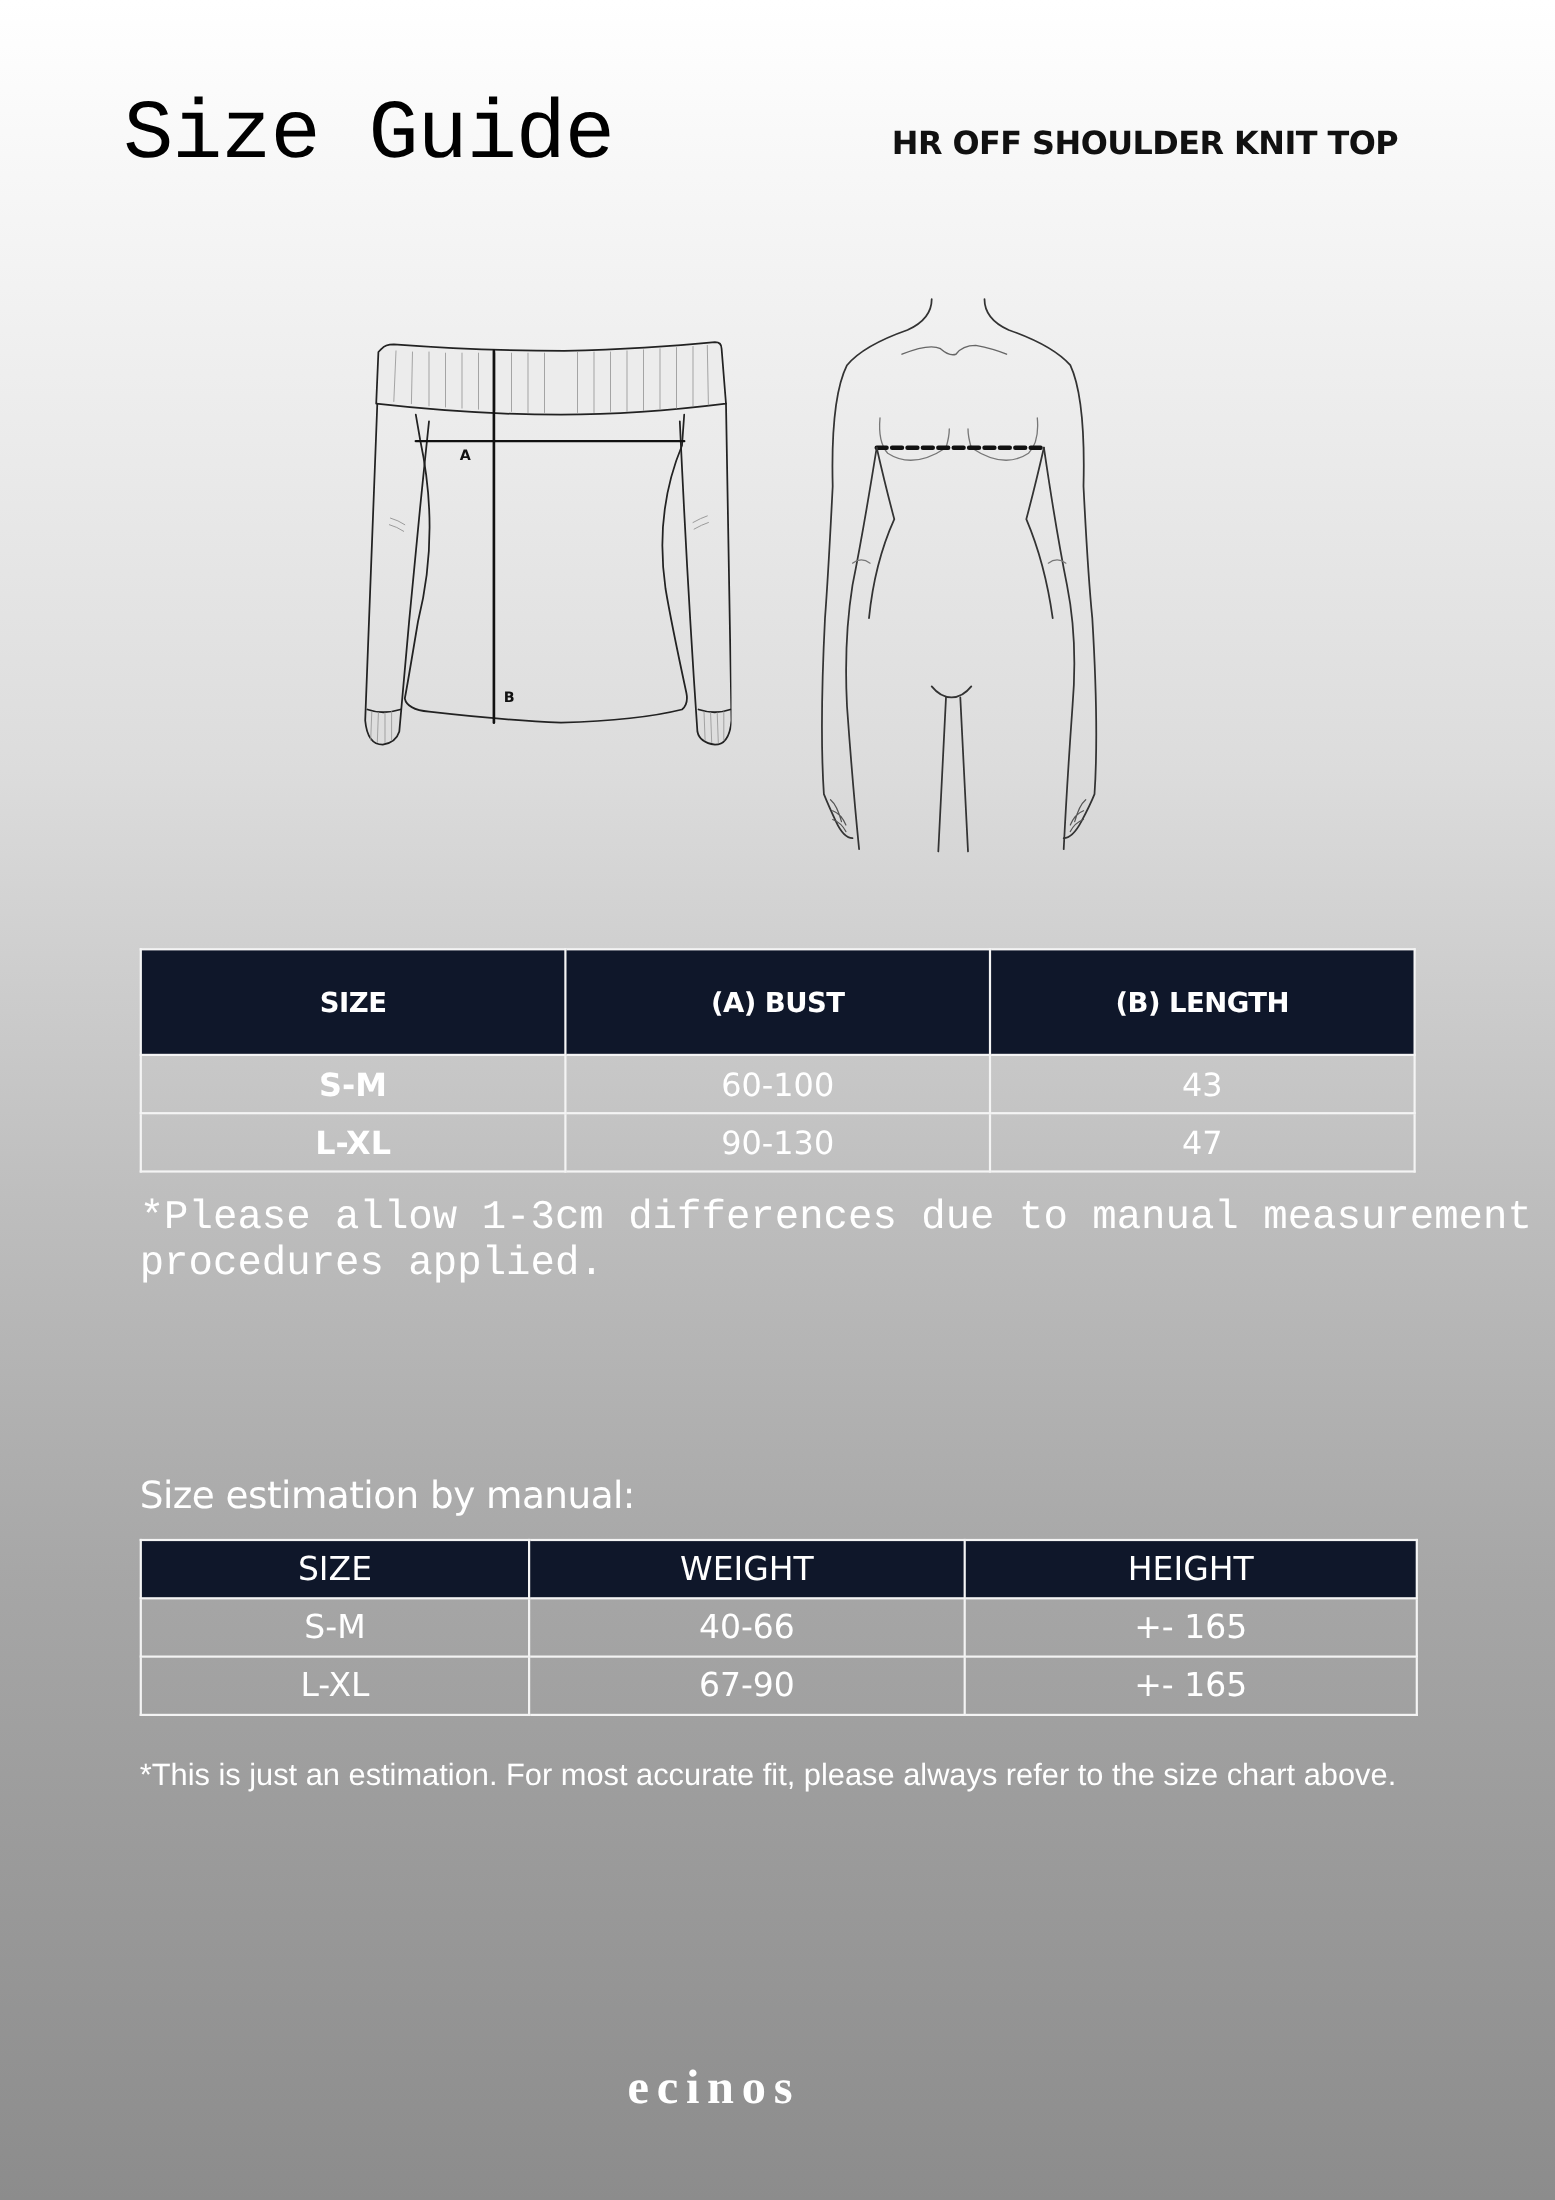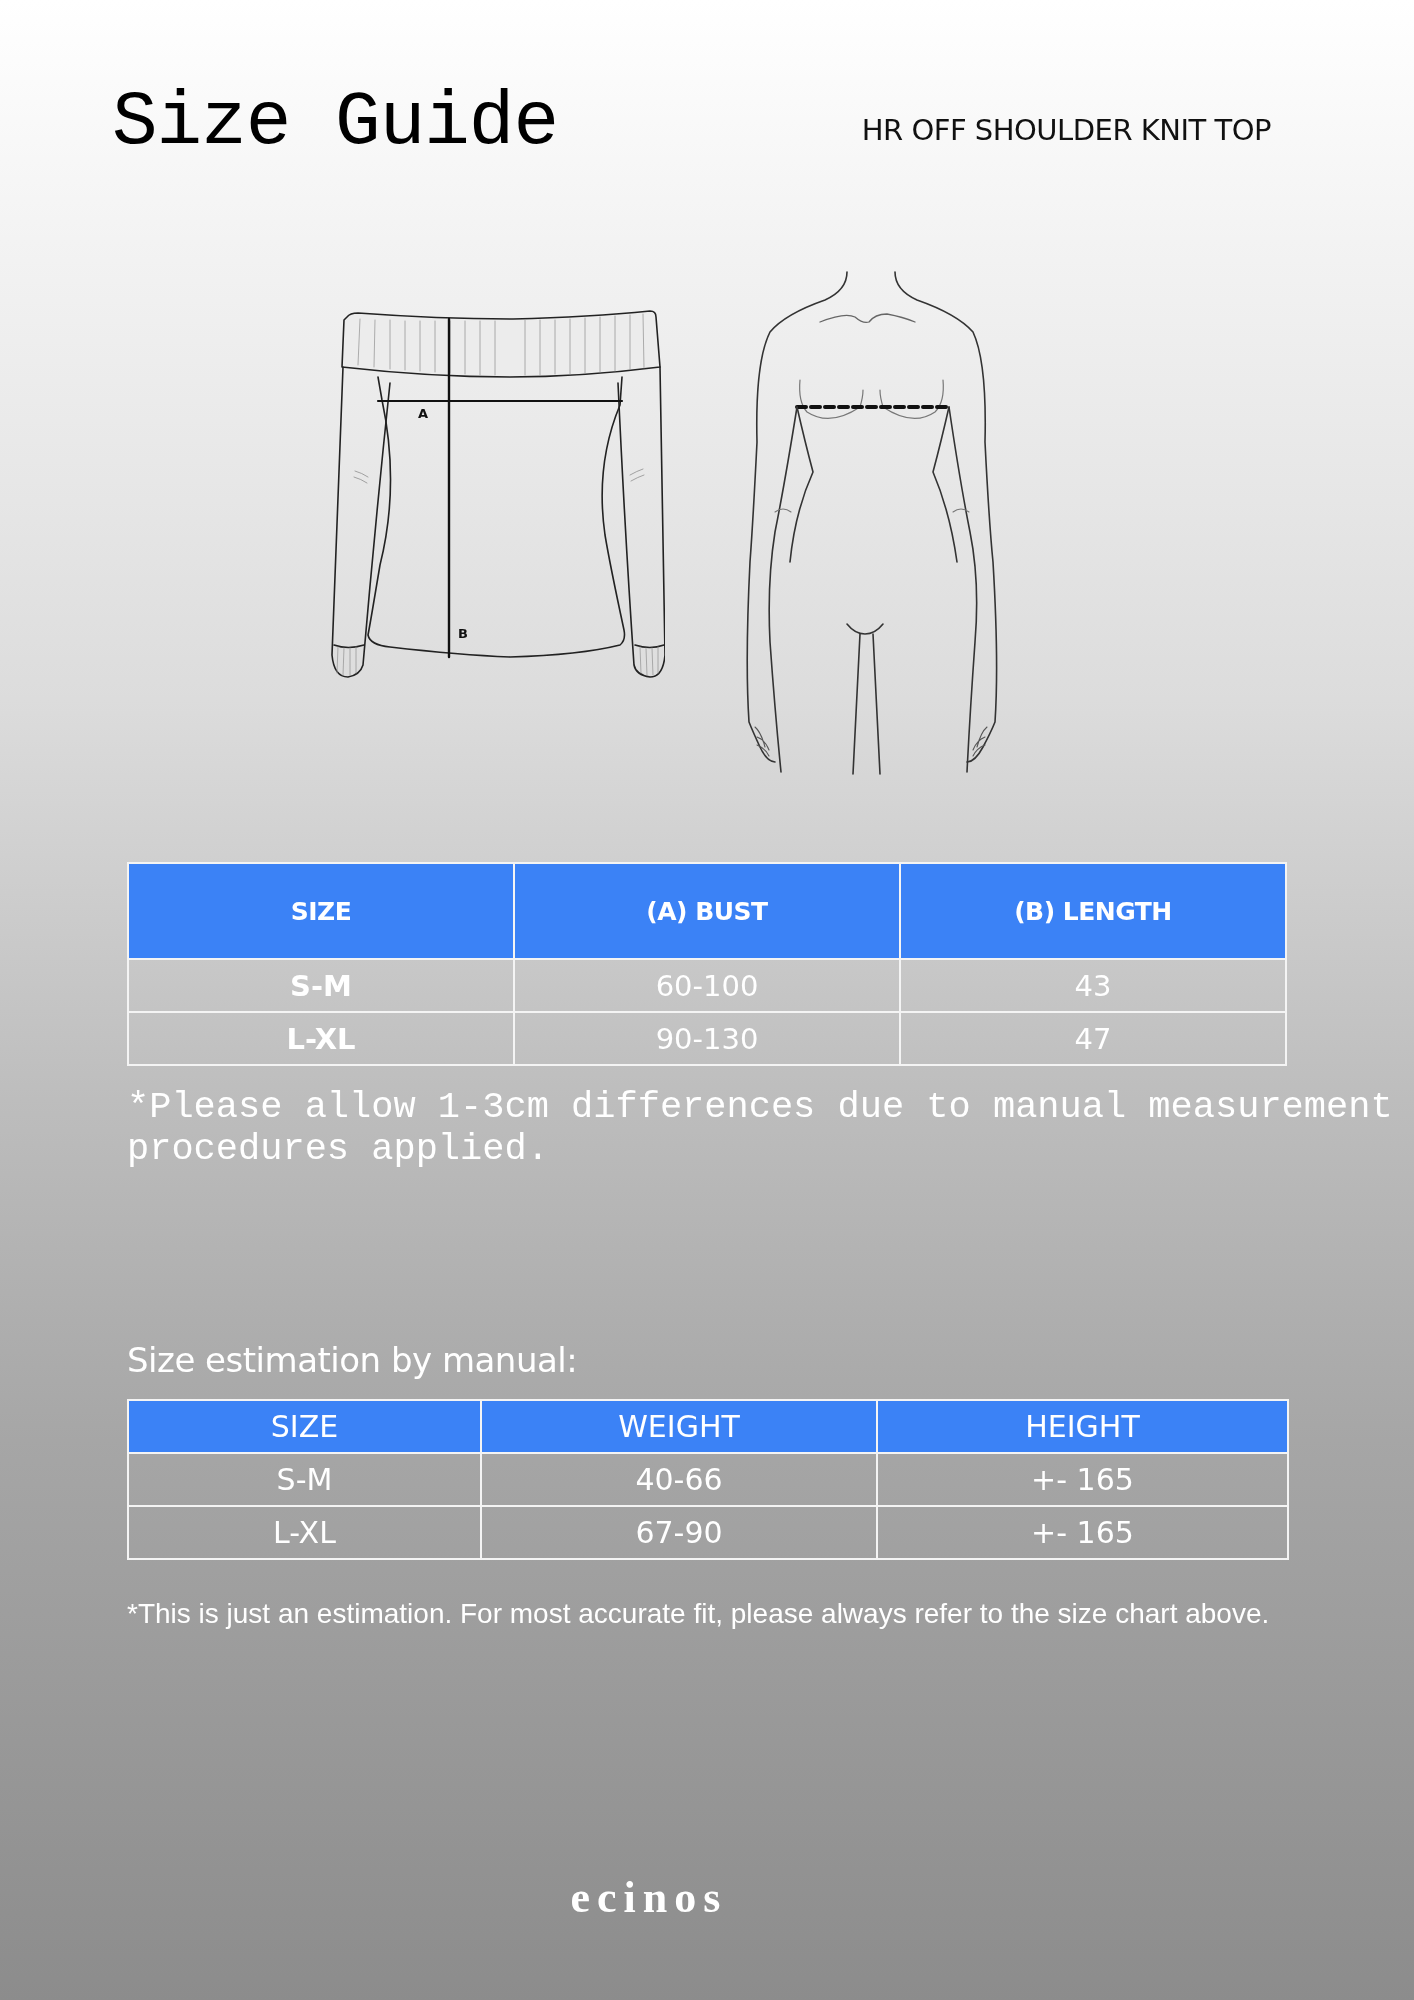--- a/index.html
+++ b/index.html
@@ -16,40 +16,40 @@
   .page-title {
     left: 112px; top: 78px;
     font-family: Liberation Mono, monospace;
     font-size: 76px; font-weight: normal;
     color: #000; letter-spacing: -1px;
     line-height: 90px; margin: 0;
   }
   .product-title {
     right: 143px; top: 112px;
     font-family: "DejaVu Sans", sans-serif;
-    font-size: 29px; font-weight: normal;
+    font-size: 29px; font-weight: bold;
     color: #111; letter-spacing: -0.5px;
     line-height: 36px;
   }
   .garment { left: 330px; top: 305px; width: 335px; height: 395px; }
   .body-figure { left: 735px; top: 262px; width: 275px; height: 525px; }
   table.size-table {
     position: absolute;
     border-collapse: collapse;
     left: 127px;
     width: 1160px;
     table-layout: fixed;
   }
   table.size-table th, table.size-table td {
     border: 2px solid #f4f4f4;
     text-align: center;
     color: #ffffff;
     padding: 0;
   }
-  table.size-table th { background: #3b82f6; }
+  table.size-table th { background: #0f172a; }
   .t1 { top: 862px; }
   .t1 th { height: 94px; font-size: 25px; font-weight: bold; font-family: "DejaVu Sans", sans-serif; letter-spacing: -0.5px; }
   .t1 td { height: 51px; font-size: 29px; font-family: "DejaVu Sans", sans-serif; }
   .t1 td.size-cell { font-weight: bold; }
   .t2 { top: 1399px; }
   .t2 th { height: 51px; font-size: 30px; font-weight: normal; font-family: "DejaVu Sans", sans-serif; }
   .t2 td { height: 51px; font-size: 30px; font-family: "DejaVu Sans", sans-serif; }
   .note1 {
     left: 127px; top: 1086px;
     font-size: 37px; color: #ffffff; letter-spacing: 0px;

